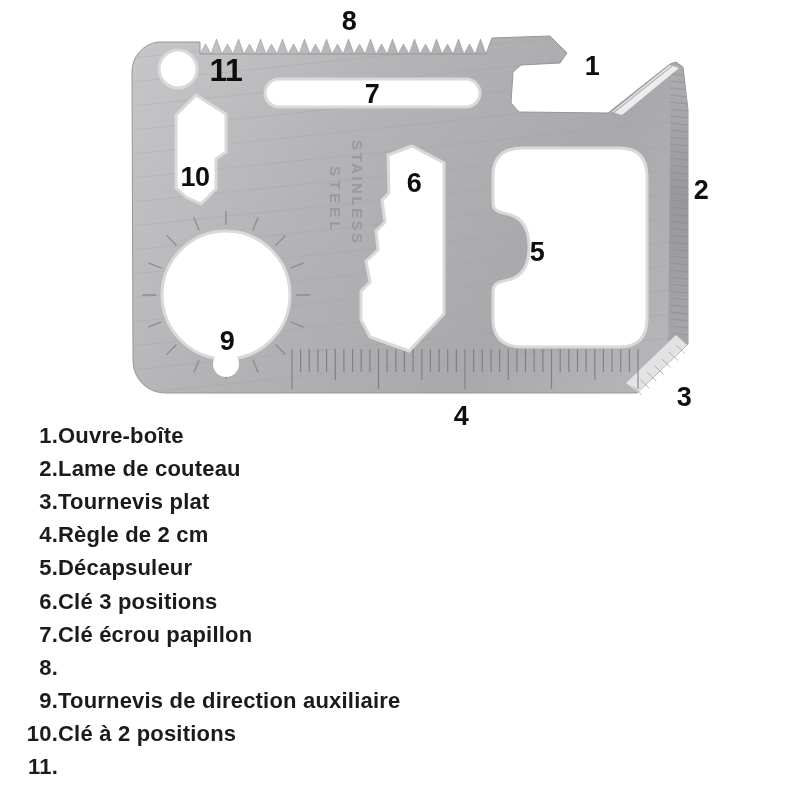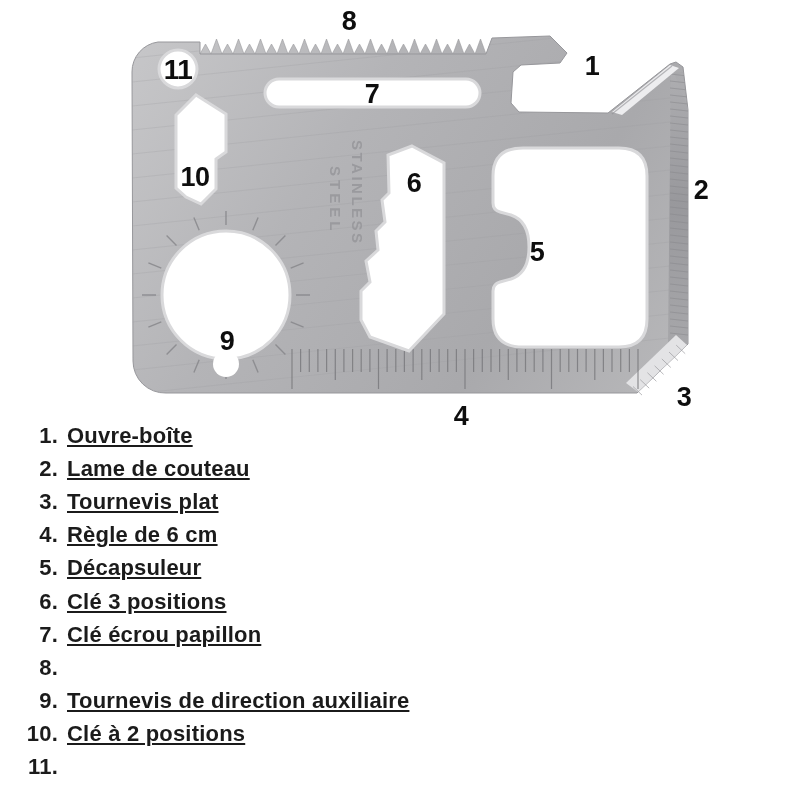--- a/index.html
+++ b/index.html
@@ -7,30 +7,30 @@
     position:relative;width:800px;height:800px;background:#ffffff;overflow:hidden;
     font-family:"Liberation Sans","DejaVu Sans",sans-serif;
   }
   .figure{position:absolute;left:0;top:0;width:800px;height:432px;}
   .figure svg{position:absolute;left:0;top:0;}
   .callout{
     position:absolute;transform:translate(-50%,-50%);
     font-weight:700;font-size:27px;color:#0e0e0e;line-height:1;
     letter-spacing:-0.5px;white-space:nowrap;
   }
-  .callout.small{font-size:28px;}
+  .callout.small{font-size:32px;margin-left:48px;}
   .legend{
     position:absolute;left:12px;top:419px;margin:0;padding:0;list-style:none;
   }
   .legend li{
     display:flex;align-items:center;height:33.2px;
     font-size:22px;font-weight:700;color:#1b1b1b;letter-spacing:0.2px;
   }
   .legend .num{display:inline-block;width:46px;text-align:right;flex:0 0 46px;}
-  .legend .lbl{margin-left:9px;white-space:nowrap;text-decoration:underline;}
+  .legend .lbl{white-space:nowrap;}
 </style>
 </head>
 <body>
 
 <div class="stage">
 
   <div class="figure">
     <svg width="800" height="432" viewBox="0 0 800 432">
       <defs>
         <linearGradient id="metal" gradientUnits="userSpaceOnUse" x1="130" y1="36" x2="690" y2="395">
@@ -106,21 +106,21 @@
     <li>
         <span class="num">2.</span>
         <span class="lbl">Lame de couteau</span>
       </li>
     <li>
         <span class="num">3.</span>
         <span class="lbl">Tournevis plat</span>
       </li>
     <li>
         <span class="num">4.</span>
-        <span class="lbl">Règle de 6 cm</span>
+        <span class="lbl">Règle de 2 cm</span>
       </li>
     <li>
         <span class="num">5.</span>
         <span class="lbl">Décapsuleur</span>
       </li>
     <li>
         <span class="num">6.</span>
         <span class="lbl">Clé 3 positions</span>
       </li>
     <li>

